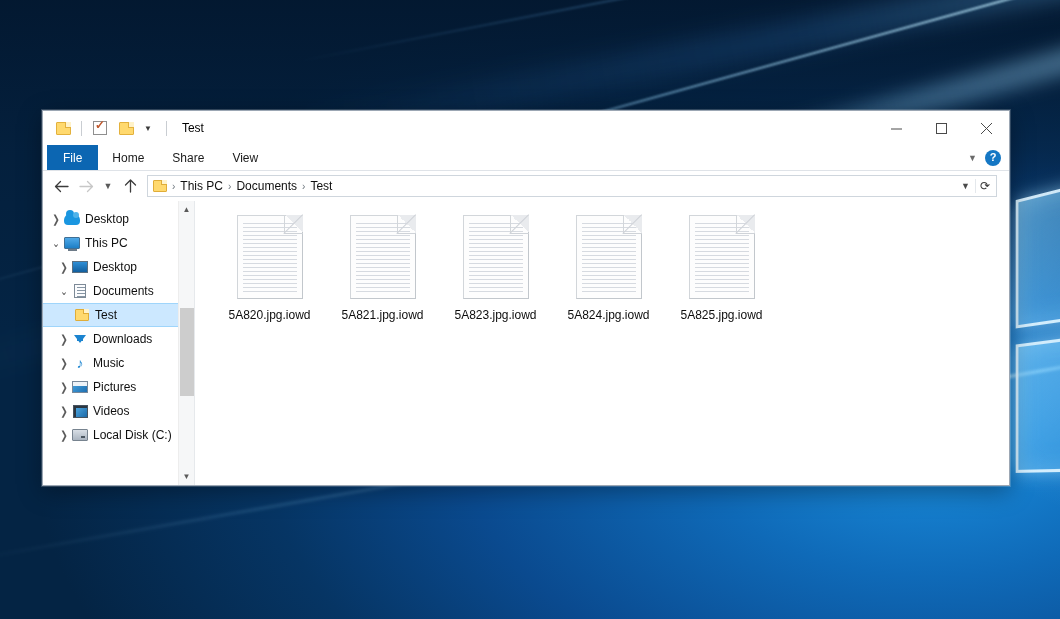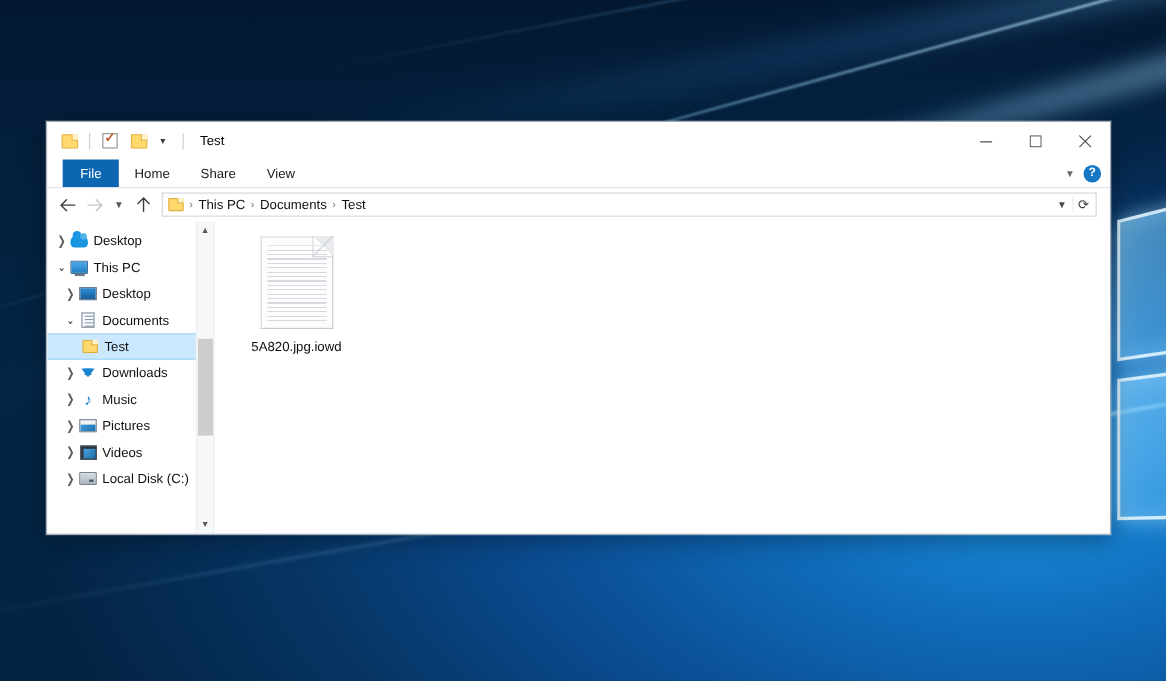--- a/index.html
+++ b/index.html
@@ -161,21 +161,21 @@
     border-bottom: 1px solid #dfe3e8;
     display: flex; align-items: stretch;
     position: relative;
   }
   .tab-file {
     background: #0c66b2;
     color: #fff;
     padding: 0 16px;
     display: flex; align-items: center;
     font-size: 12px;
-    margin-left: 14px;
+    margin-left: 4px;
   }
   .tab {
     padding: 0 14px;
     display: flex; align-items: center;
     font-size: 12px; color: #1a1a1a;
   }
   .ribbon-right {
     margin-left: auto; display: flex; align-items: center; gap: 8px;
     padding-right: 8px;
   }
@@ -647,23 +647,51 @@
       <div class="content">
 
         <div class="file-item">
           <div class="doc-icon">
             <div class="doc-lines"></div>
             <div class="doc-fold"></div>
           </div>
           <div class="file-label">5A820.jpg.iowd</div>
         </div>
 
-
-
-
-
+        <div class="file-item">
+          <div class="doc-icon">
+            <div class="doc-lines"></div>
+            <div class="doc-fold"></div>
+          </div>
+          <div class="file-label">5A821.jpg.iowd</div>
+        </div>
+
+
+        <div class="file-item">
+          <div class="doc-icon">
+            <div class="doc-lines"></div>
+            <div class="doc-fold"></div>
+          </div>
+          <div class="file-label">5A823.jpg.iowd</div>
+        </div>
+
+        <div class="file-item">
+          <div class="doc-icon">
+            <div class="doc-lines"></div>
+            <div class="doc-fold"></div>
+          </div>
+          <div class="file-label">5A824.jpg.iowd</div>
+        </div>
+
+        <div class="file-item">
+          <div class="doc-icon">
+            <div class="doc-lines"></div>
+            <div class="doc-fold"></div>
+          </div>
+          <div class="file-label">5A825.jpg.iowd</div>
+        </div>
 
       </div>
     </div>
 
 
   </div>
 </div>
 
 </body></html>

